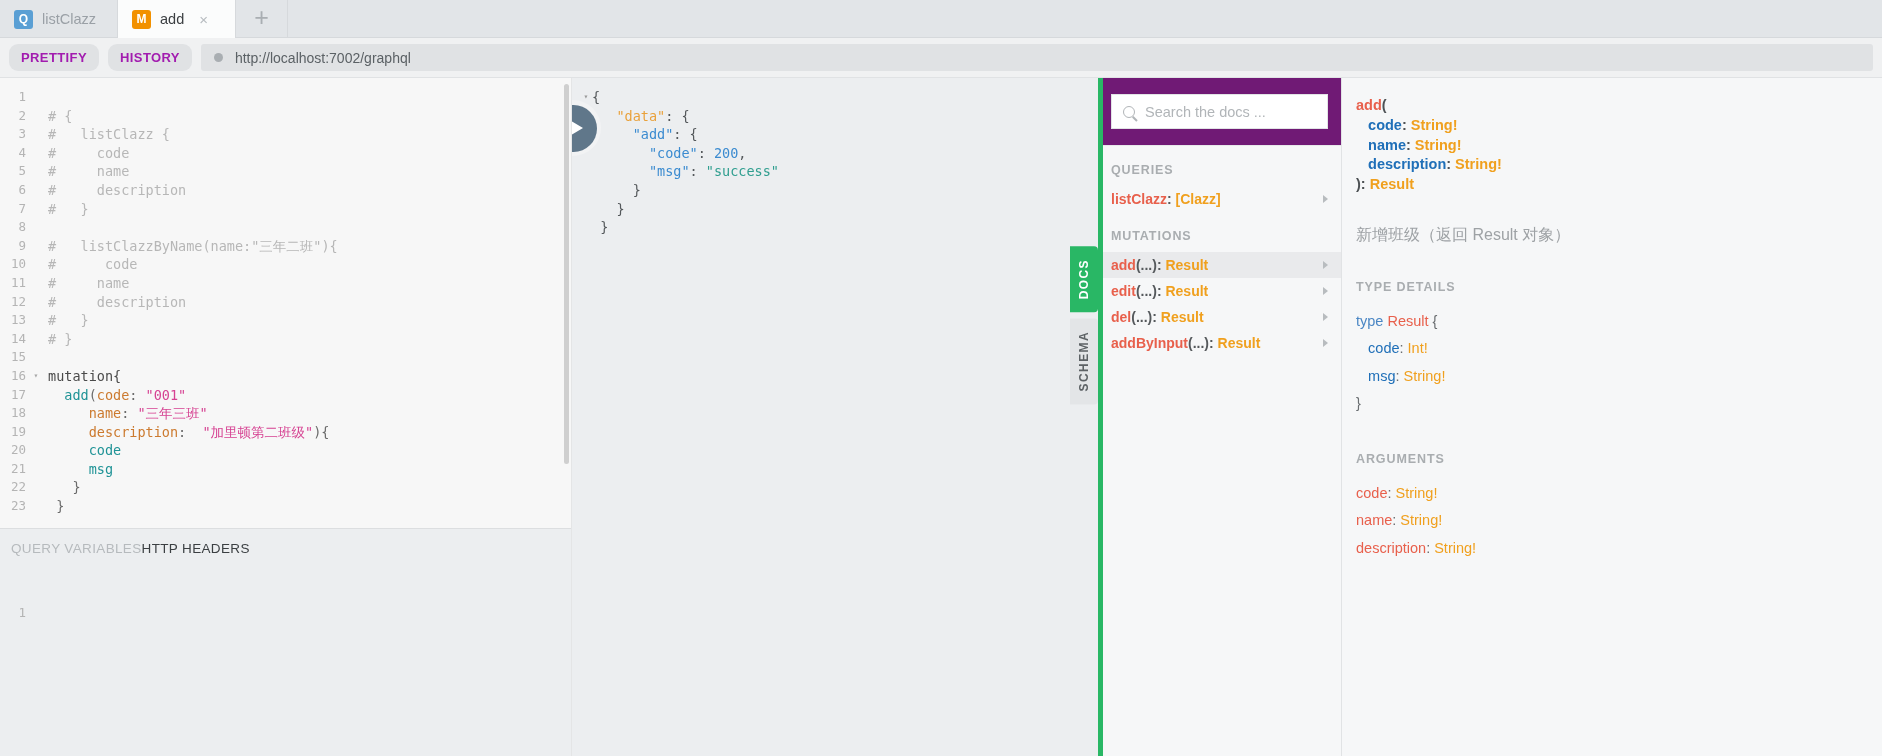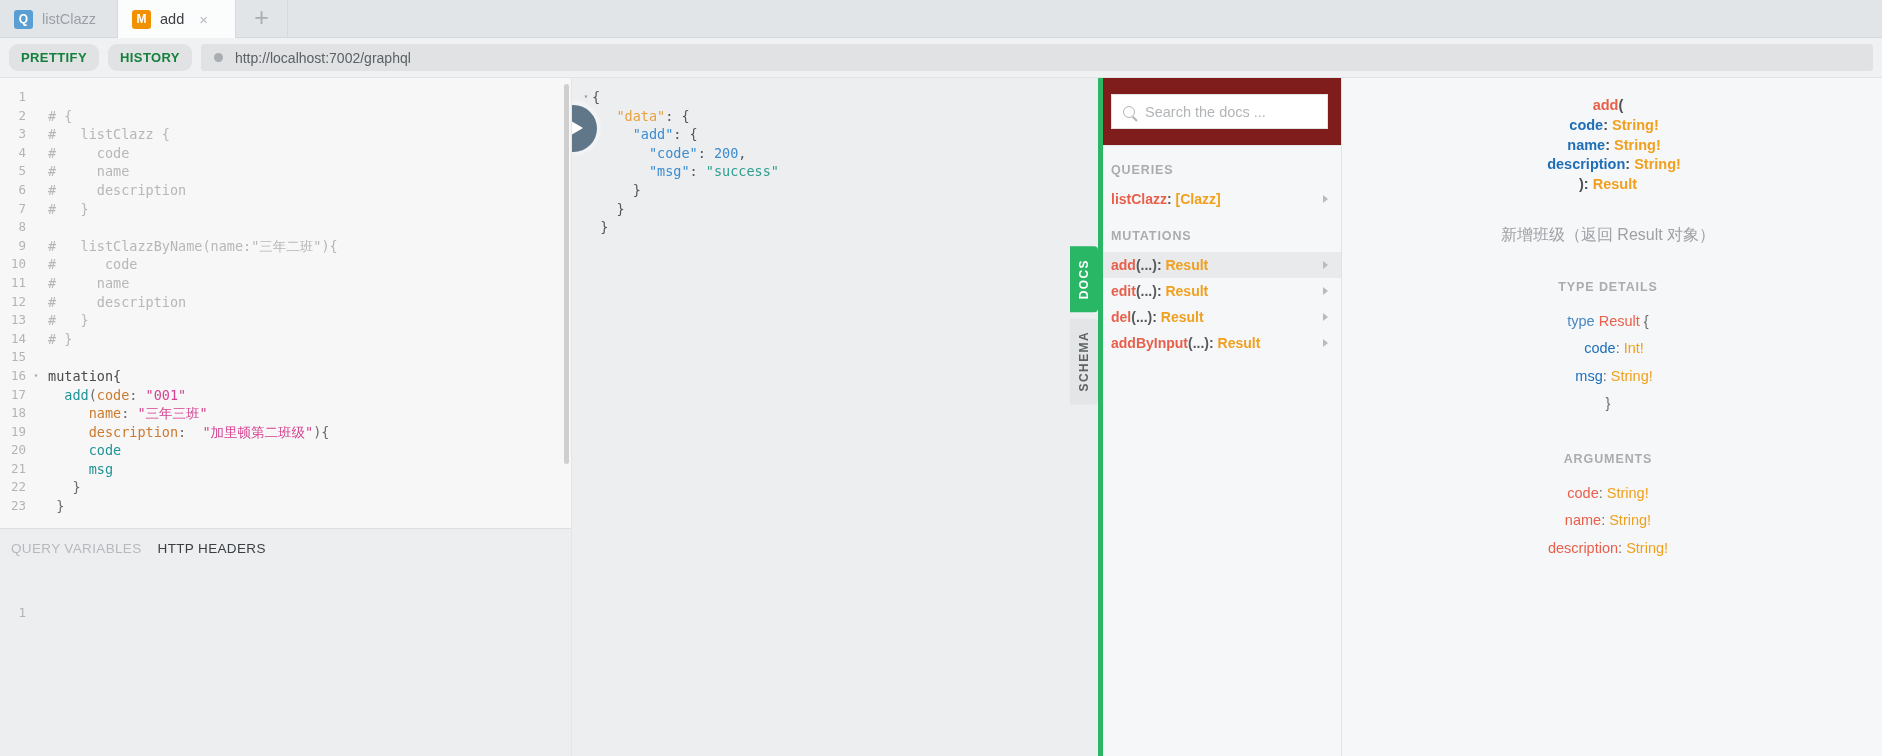--- a/index.html
+++ b/index.html
@@ -106,21 +106,21 @@
     border-bottom: 1px solid #e0e2e4;
   }
   .tb-btn {
     background: #e0e2e4;
     border: none;
     border-radius: 9px;
     padding: 6px 12px;
     font-size: 13px;
     font-weight: bold;
     letter-spacing: .4px;
-    color: #15803d;
+    color: #a21caf;
     cursor: pointer;
     font-family: "Liberation Sans", sans-serif;
   }
   .url-bar {
     flex: 1;
     background: #e0e2e4;
     border-radius: 3px;
     height: 27px;
     display: flex;
     align-items: center;
@@ -211,21 +211,20 @@
     background: #eceef0;
     border-top: 1px solid #dcdee0;
     display: flex;
     flex-direction: column;
   }
   .var-tabs {
     height: 38px;
     display: flex;
     align-items: center;
     padding: 0 11px;
-    gap: 16px;
   }
   .var-tab {
     font-size: 13.5px;
     letter-spacing: .35px;
     color: #b6babd;
     cursor: pointer;
   }
   .var-tab.active { color: #3b3f42; font-weight: 400; }
   .var-body { flex: 1; position: relative; }
   .var-body .cline { height: 18.6px; }
@@ -323,21 +322,21 @@
     background: #f6f7f8;
     border-right: 1px solid #e1e3e5;
     display: flex;
     flex-direction: column;
     position: relative;
     z-index: 6;
   }
   .docs-search-wrap {
     padding: 16px 13px;
     border-bottom: 1px solid #e6e8ea;
-    background: #7f1d1d;
+    background: #701a75;
   }
   .docs-search {
     background: #fff;
     border: 1px solid #e2e4e6;
     height: 35px;
     display: flex;
     align-items: center;
     padding: 0 11px;
     gap: 10px;
     cursor: text;
@@ -387,21 +386,20 @@
   }
 
   
   .detail-panel {
     width: 540px;
     flex: 0 0 540px;
     background: #f6f7f8;
     padding: 18px 8px 0 0;
     position: relative;
     overflow: hidden;
-    text-align: center;
   }
   .sig {
     font-family: "Liberation Sans", sans-serif;
     font-size: 14.5px;
     font-weight: bold;
     line-height: 19.8px;
     padding: 0 14px;
     white-space: pre;
   }
   .s-name { color: #e8604c; }

